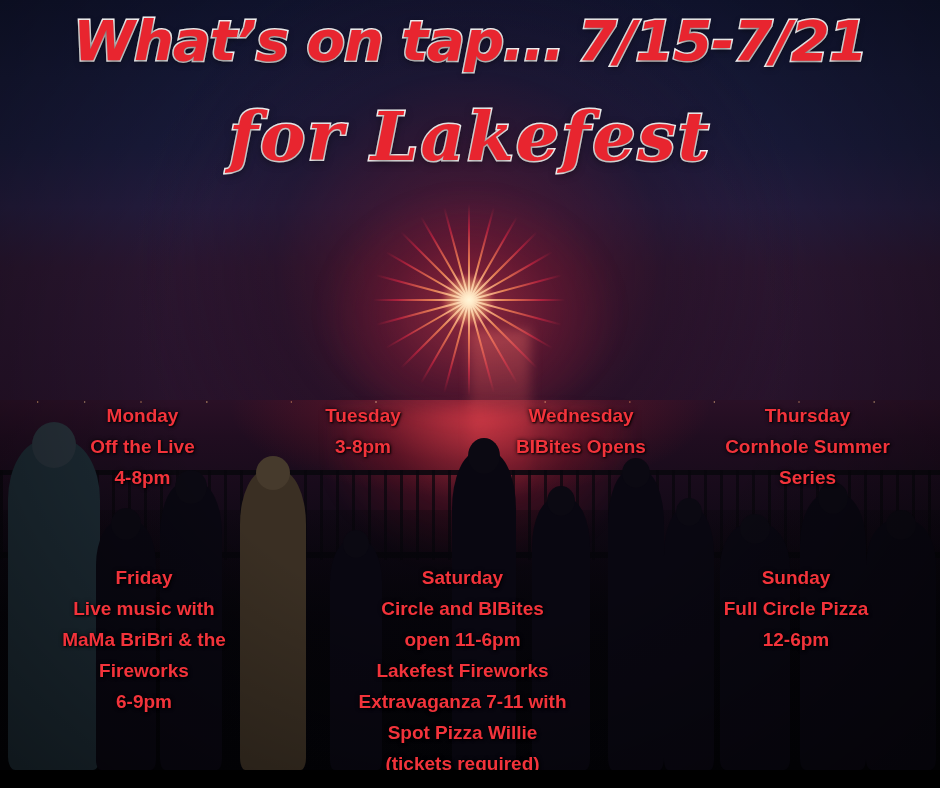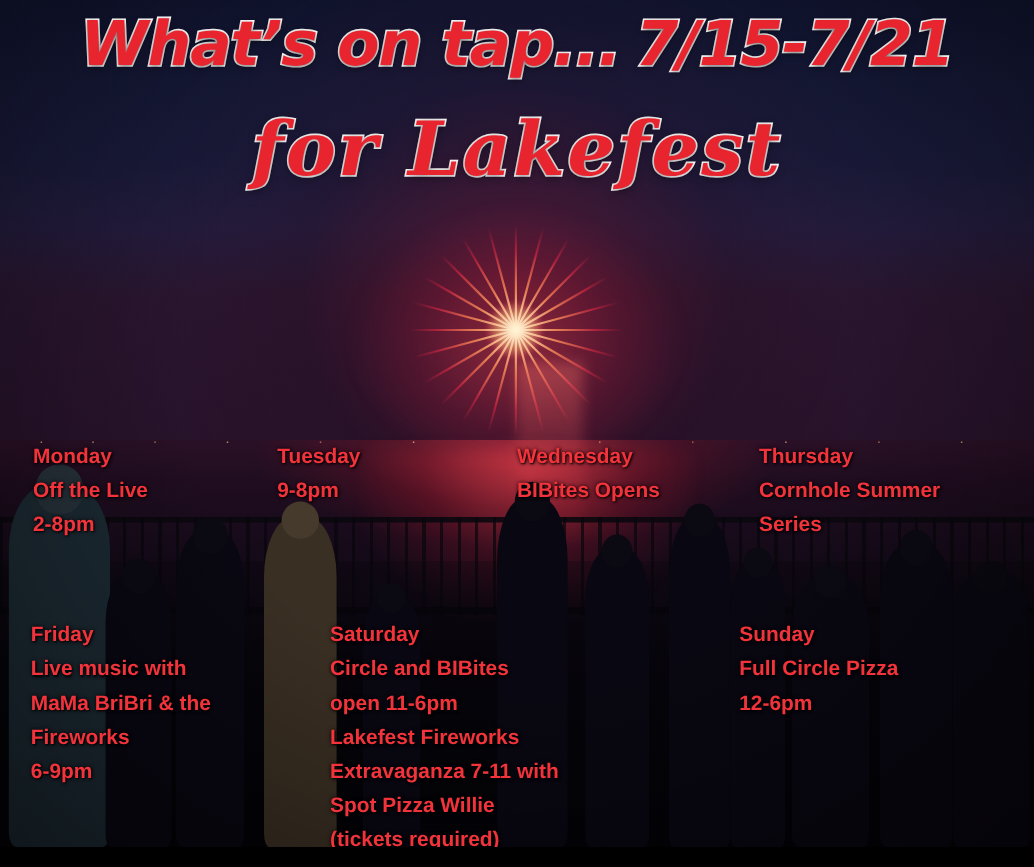--- a/index.html
+++ b/index.html
@@ -199,21 +199,21 @@
 
   .schedule {
     position: absolute;
     left: 0;
     top: 400px;
     width: 100%;
     height: 388px;
   }
   .day {
     position: absolute;
-    text-align: left;
+    text-align: center;
     color: #f2333b;
     font-family: "Liberation Sans", sans-serif;
     font-weight: bold;
     font-size: 19px;
     line-height: 31px;
     text-shadow:
       0 0 4px rgba(0,0,0,0.85),
       1px 1px 2px rgba(0,0,0,0.9);
   }
   .day .dayname { display: block; }
@@ -322,26 +322,26 @@
       <span class="part">What’s on tap...</span><span class="part dates">7/15-7/21</span>
     </div>
 
     <div class="script">for Lakefest</div>
 
     <div class="schedule">
 
       <div class="day" id="day-monday">
         <span class="dayname">Monday</span>
         <span class="line">Off the Live</span>
-        <span class="line">2-8pm</span>
+        <span class="line">4-8pm</span>
       </div>
 
       <div class="day" id="day-tuesday">
         <span class="dayname">Tuesday</span>
-        <span class="line">9-8pm</span>
+        <span class="line">3-8pm</span>
       </div>
 
       <div class="day" id="day-thursday">
         <span class="dayname">Thursday</span>
         <span class="line">Cornhole Summer</span>
         <span class="line">Series</span>
       </div>
 
       <div class="day" id="day-wednesday">
         <span class="dayname">Wednesday</span>

